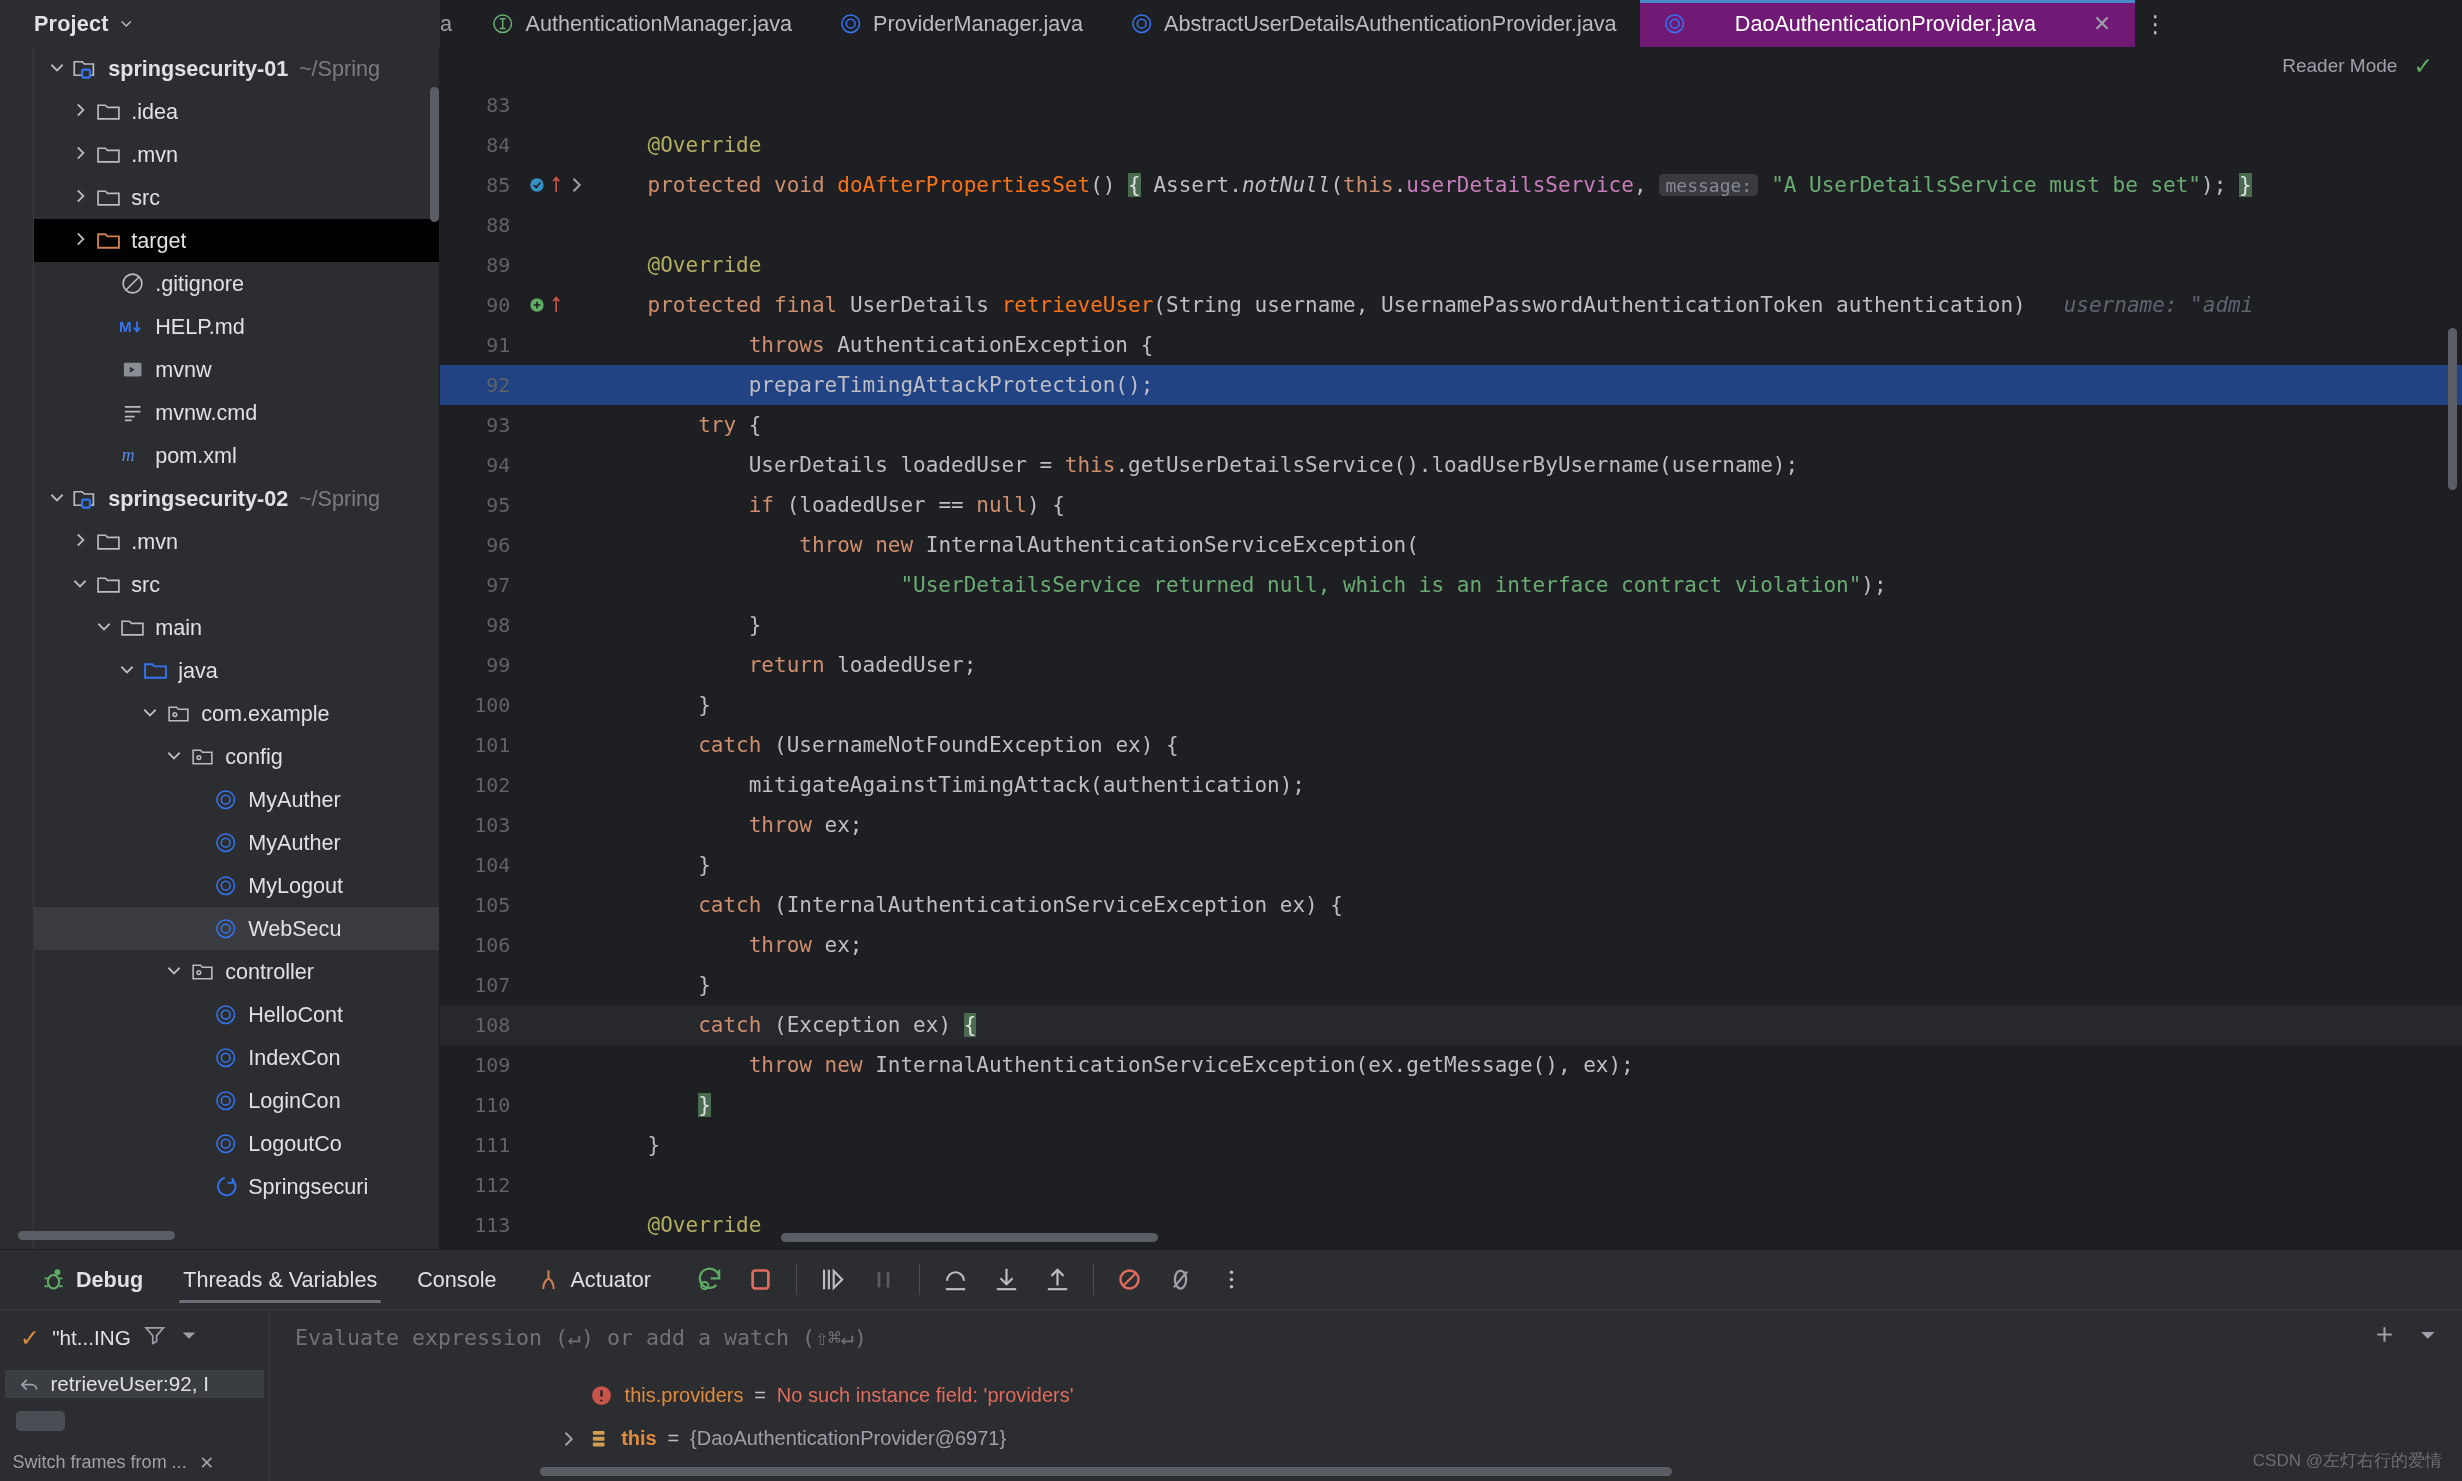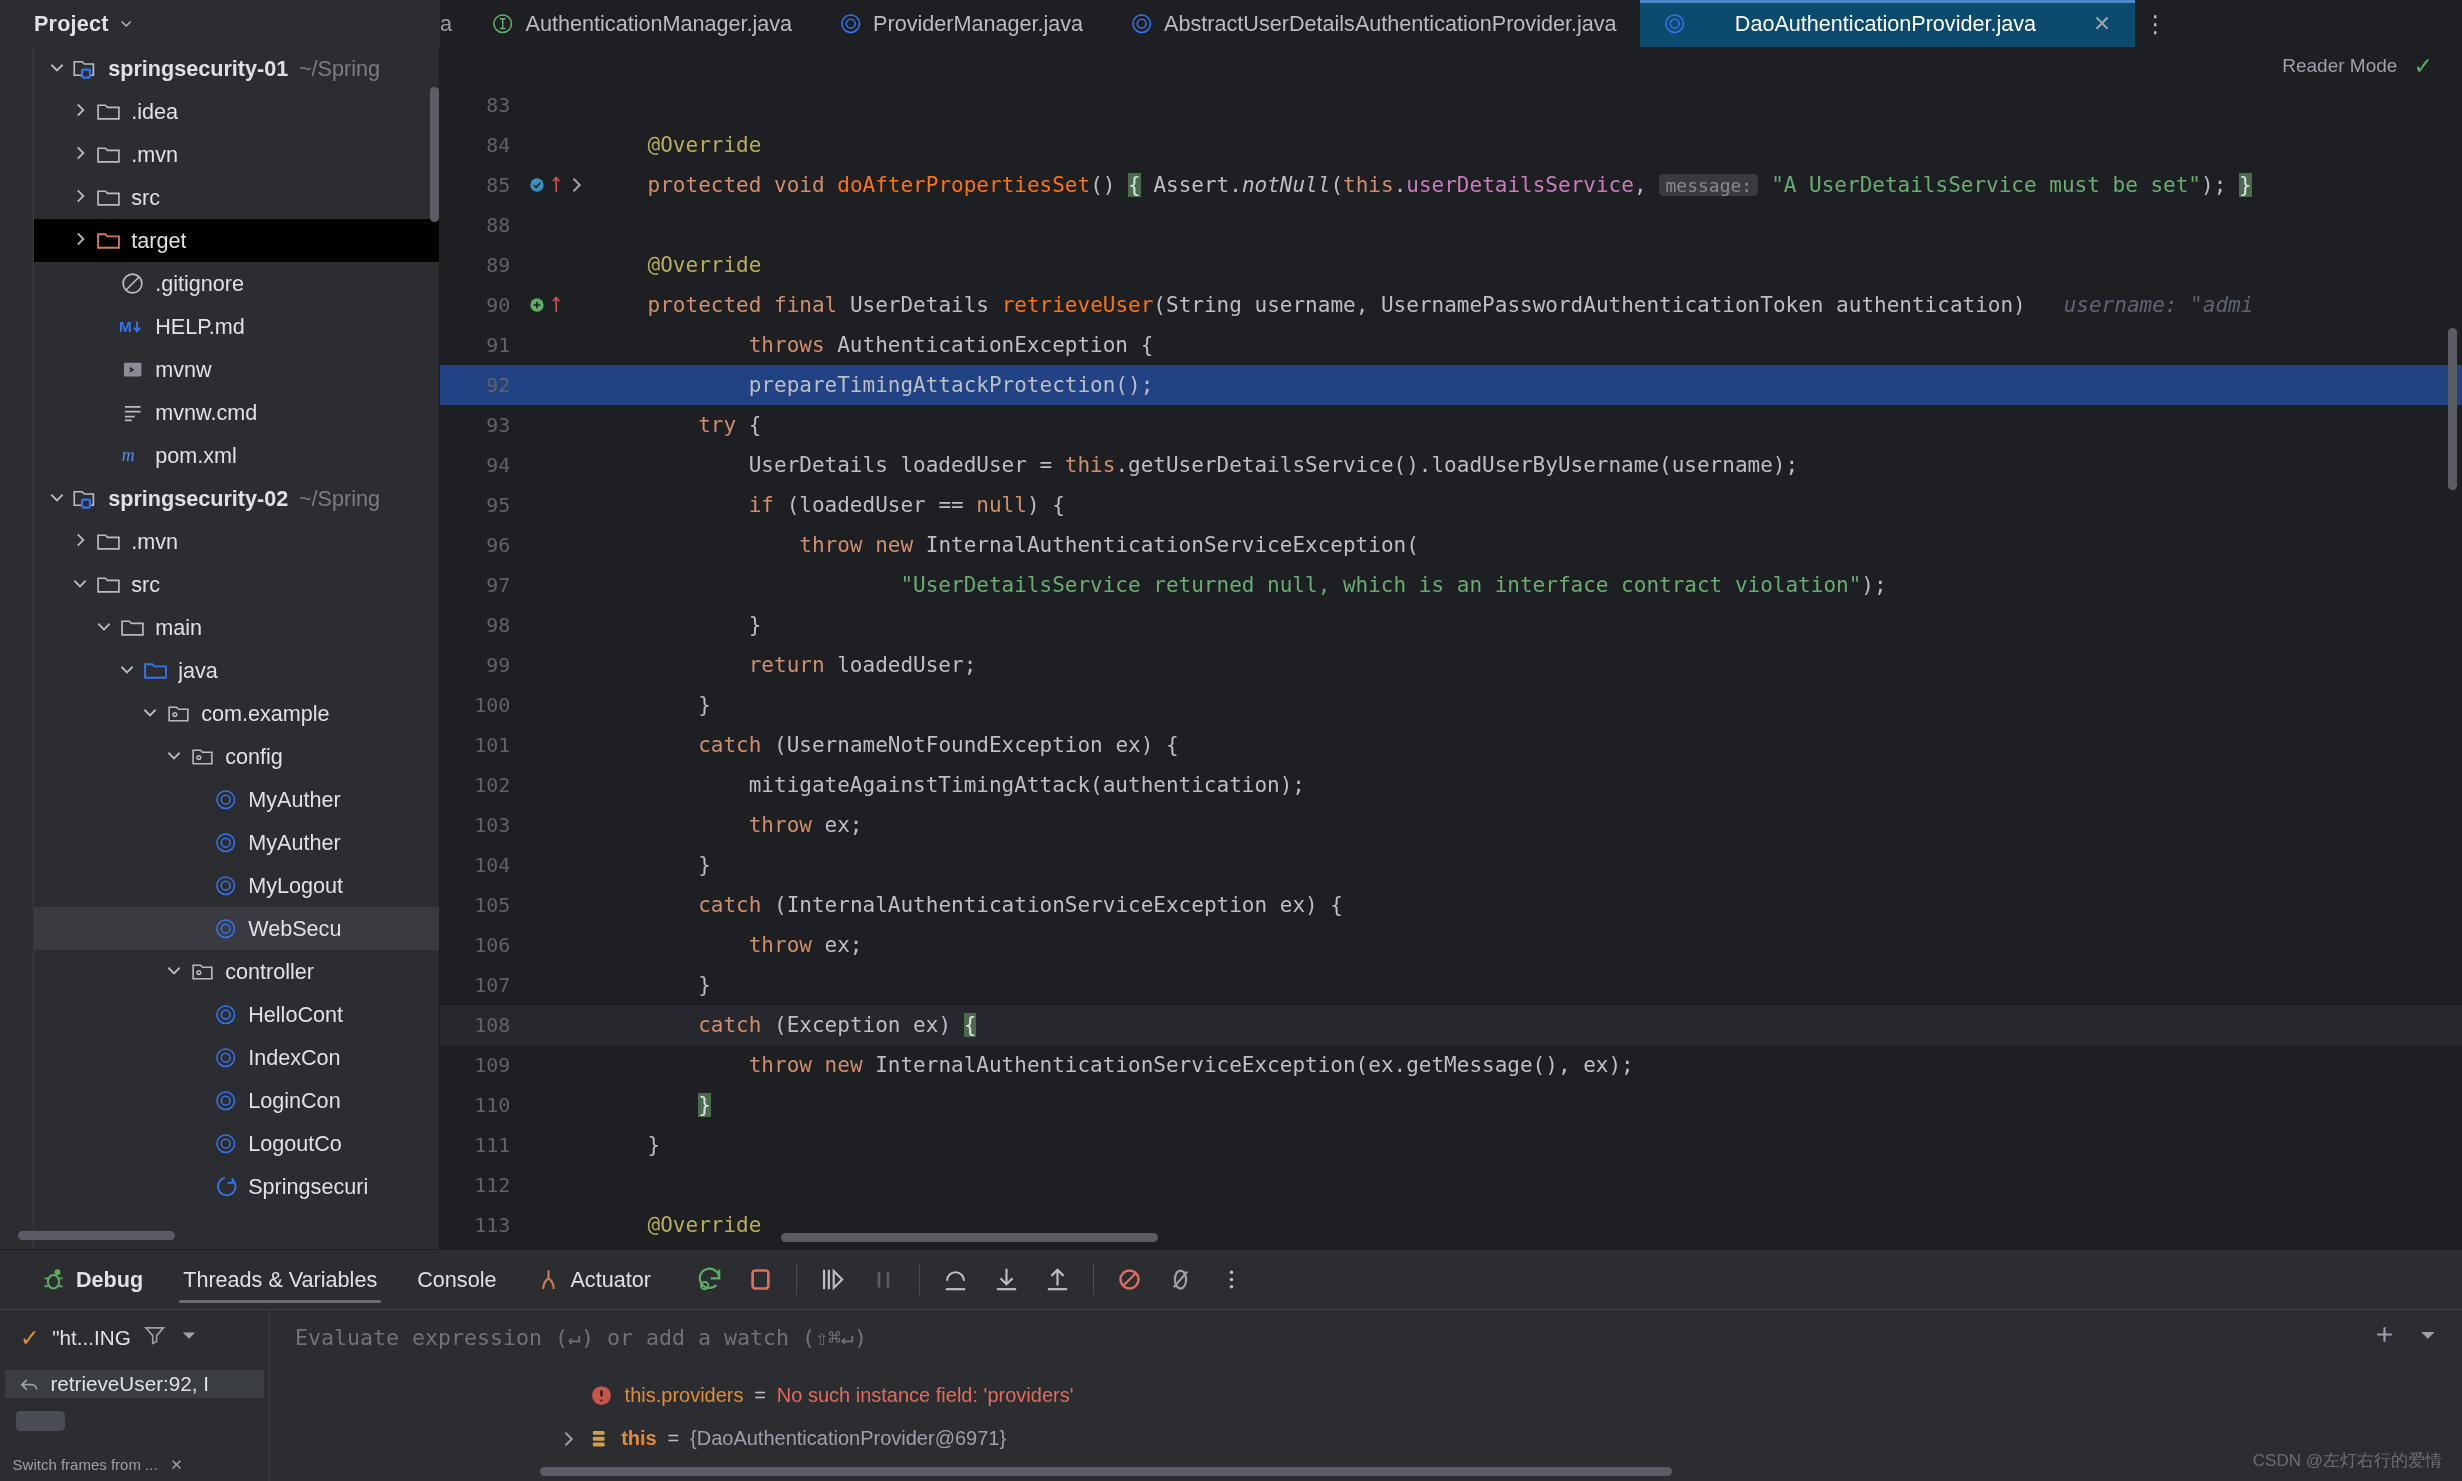--- a/index.html
+++ b/index.html
@@ -19,21 +19,21 @@
   }
   .project-header .ph-title { color: #dfe1e5; font-size: 21.6px; font-weight: bold; letter-spacing: 0.2px; }
   .chev-sm { width: 14.4px; height: 14.4px; display:inline-block; }
 
   .tabstrip { flex: 1; display: flex; align-items: stretch; background: #1e1f22; position: relative; }
   .tab {
     display: flex; align-items: center; gap: 10.8px; padding: 0 23.4px;
     color: #b9bcc2; font-size: 21.6px; white-space: nowrap; position: relative;
   }
   .tab.partial { padding-left: 0; padding-right: 16px; color: #9a9da3;}
-  .tab.active { background: #0c4a6e; color: #ffffff; gap: 48px; }
+  .tab.active { background: #701a75; color: #ffffff; gap: 48px; }
   .tab.active::after {
     content:""; position:absolute; left:0; right:0; top:0; height:2.7px; background:#4a88c7;
   }
   .tab .ticon { width: 23.4px; height: 23.4px; flex: 0 0 23.4px; }
   .tab .closex { color:#9da0a8; font-size: 21.6px; margin-left: 9px; }
   .tabmore { display:flex; align-items:center; padding: 0 20px 0 9px; color:#b9bcc2; font-size:23.4px;}
 
   
   .body { display: flex; flex: 1; min-height: 0; }
 
@@ -123,21 +123,21 @@
   .eval-input { flex:1; padding-left: 25px; color:#6f7278; font-size:21.6px;
      font-family:"DejaVu Sans Mono", monospace; display:flex; align-items:center; height:100%;}
   .eval-right { display:flex; align-items:center; gap:20px; padding-right:23.4px; color:#9da0a8; font-size:21.6px;}
 
   .dbg-main { flex:1; display:flex; min-height:0; }
   .frames { width: 270px; flex: 0 0 270px; border-right:0.9px solid #393b40; position:relative; padding-top:5.4px;}
   .frame-row { display:flex; align-items:center; gap:9px; height:28px; padding-left:12.6px; color:#dfe1e5;
      font-size:20.7px; background:#3a3d42; margin: 0 5.4px; white-space:nowrap; overflow:hidden;}
   .frames-pill { width: 49px; height: 20px; background:#4a4d53; border-radius:4.5px; margin: 12.6px 0 0 16px;}
   .frames-foot { position:absolute; left:12.6px; bottom:7.2px; display:flex; align-items:center; gap:12.6px;
-     color:#9da0a8; font-size:15px; }
+     color:#9da0a8; font-size:18px; }
   .vars { flex:1; position:relative; padding-top: 9px; }
   .vrow { display:flex; align-items:center; gap:10.8px; height: 43px; padding-left: 288px;
      font-size:20px; white-space:nowrap; }
   .vrow .varrow { color:#9da0a8; font-size:20px; margin-right:-1.8px;}
   .vname-err { color:#e08b3e; }
   .vval-err { color:#e06c5e; }
   .veq { color:#bcbec4; }
   .vname { color:#e08b3e; font-weight:bold;}
   .vval { color:#9da0a8; }
   .vars-hscroll { position:absolute; left:270px; bottom:5.4px; width:1132px; height:9px; background:#5a5d63; border-radius:4.5px;}

